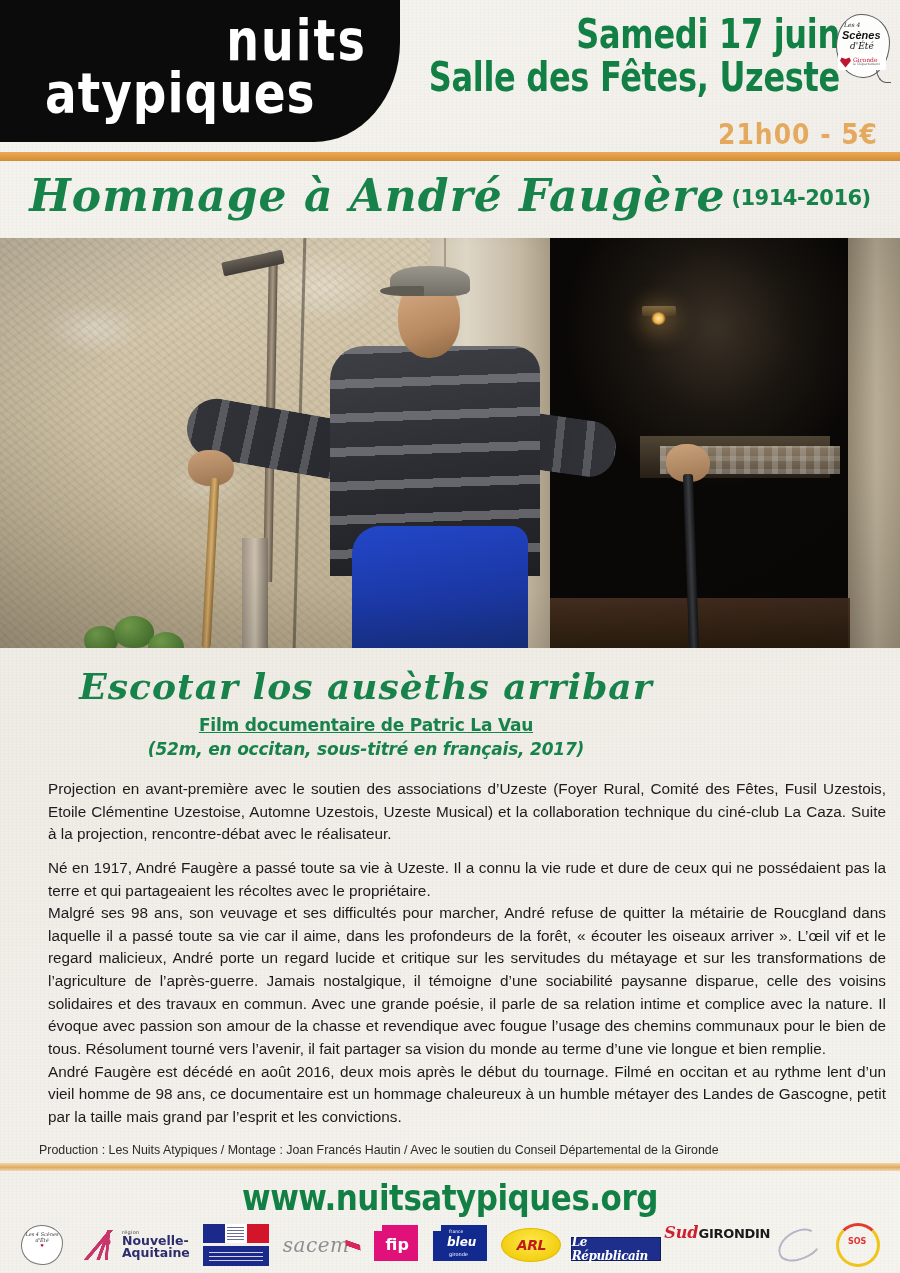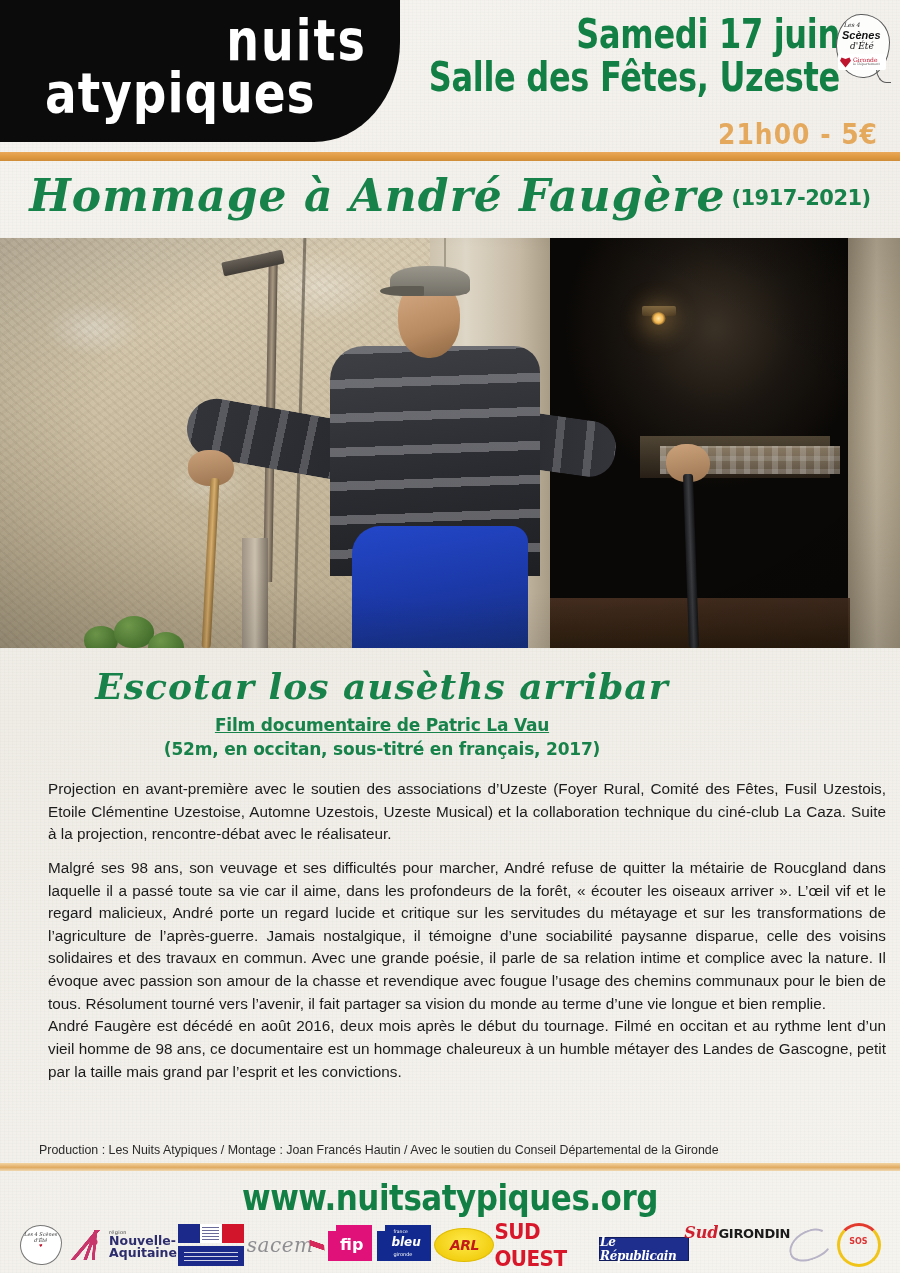--- a/index.html
+++ b/index.html
@@ -351,42 +351,42 @@
     background: rgba(70,62,52,0.55);
     transform: rotate(1.5deg);
   }
   .ph-vignette {
     position: absolute; inset: 0;
     background: radial-gradient(ellipse at 50% 45%, rgba(0,0,0,0) 55%, rgba(0,0,0,0.22) 100%);
   }
   
   .film-block {
     position: absolute;
-    left: 16px; top: 665px;
+    left: 0; top: 665px;
     width: 732px;
     text-align: center;
   }
   .film-title {
     font-family: "DejaVu Serif", serif;
     font-style: italic;
     font-weight: 700;
     font-size: 36px;
     color: #17824a;
     letter-spacing: 1px;
     white-space: nowrap;
   }
   .film-sub1, .film-sub2 {
     font-family: "DejaVu Sans", sans-serif;
     font-weight: 700;
     color: #17824a;
     font-size: 17px;
     letter-spacing: -0.2px;
   }
   .film-sub1 { margin-top: 8px; text-decoration: underline; }
-  .film-sub2 { margin-top: 4px; }
+  .film-sub2 { margin-top: 4px; font-style: italic; }
   
   .body-copy {
     position: absolute;
     left: 48px; top: 778px;
     width: 838px;
     color: #1b1b1b;
   }
   .para {
     font-family: "Liberation Sans", sans-serif;
     font-size: 15.3px;
@@ -590,21 +590,21 @@
           <span>Gironde</span>
           <small>le Département</small>
         </div>
       </div>
     </div>
   </div>
 
   <div class="rule-orange rule-top"></div>
 
   <div class="tribute">
-    <span class="tribute-main">Hommage à André Faugère</span><span class="tribute-years">(1917-2021)</span>
+    <span class="tribute-main">Hommage à André Faugère</span><span class="tribute-years">(1914-2016)</span>
   </div>
 
   <div class="photo">
     <div class="ph-wall">
       <div class="ph-wall-noise"></div>
     </div>
     <div class="ph-tool-handle"></div>
     <div class="ph-tool-head"></div>
     <div class="ph-wire"></div>
     <div class="ph-doorframe"></div>
@@ -641,20 +641,21 @@
   </div>
 
   <div class="film-block">
     <div class="film-title">Escotar los ausèths arribar</div>
     <div class="film-sub1">Film documentaire de Patric La Vau</div>
     <div class="film-sub2">(52m, en occitan, sous-titré en français, 2017)</div>
   </div>
 
   <div class="body-copy">
     <p class="para">Projection en avant-première avec le soutien des associations d’Uzeste (Foyer Rural, Comité des Fêtes, Fusil Uzestois, Etoile Clémentine Uzestoise, Automne Uzestois, Uzeste Musical) et la collaboration technique du ciné-club La Caza. Suite à la projection, rencontre-débat avec le réalisateur.</p>
+    <p class="para tight">Né en 1917, André Faugère a passé toute sa vie à Uzeste. Il a connu la vie rude et dure de ceux qui ne possédaient pas la terre et qui partageaient les récoltes avec le propriétaire.</p>
     <p class="para tight">Malgré ses 98 ans, son veuvage et ses difficultés pour marcher, André refuse de quitter la métairie de Roucgland dans laquelle il a passé toute sa vie car il aime, dans les profondeurs de la forêt, « écouter les oiseaux arriver ». L’œil vif et le regard malicieux, André porte un regard lucide et critique sur les servitudes du métayage et sur les transformations de l’agriculture de l’après-guerre. Jamais nostalgique, il témoigne d’une sociabilité paysanne disparue, celle des voisins solidaires et des travaux en commun. Avec une grande poésie, il parle de sa relation intime et complice avec la nature. Il évoque avec passion son amour de la chasse et revendique avec fougue l’usage des chemins communaux pour le bien de tous. Résolument tourné vers l’avenir, il fait partager sa vision du monde au terme d’une vie longue et bien remplie.</p>
     <p class="para tight">André Faugère est décédé en août 2016, deux mois après le début du tournage. Filmé en occitan et au rythme lent d’un vieil homme de 98 ans, ce documentaire est un hommage chaleureux à un humble métayer des Landes de Gascogne, petit par la taille mais grand par l’esprit et les convictions.</p>
   </div>
 
   <div class="credits">Production : Les Nuits Atypiques / Montage : Joan Francés Hautin / Avec le soutien du Conseil Départemental de la Gironde</div>
 
   <div class="rule-orange rule-bottom"></div>
 
   <div class="website">www.nuitsatypiques.org</div>
 
@@ -699,23 +700,20 @@
       <div class="bmain">bleu</div>
       <div class="bsub">gironde</div>
     </div>
 
     <div class="flogo flogo-arl">
       <div class="oval">
         <span class="arltxt">ARL</span>
       </div>
     </div>
 
-    <div class="flogo flogo-so">
-      <div class="sotxt">SUD OUEST</div>
-    </div>
 
     <div class="flogo flogo-repub">
       <div class="rbox">
         <span class="rtxt">Le Républicain</span>
       </div>
     </div>
 
     <div class="flogo flogo-sudgir">
       <span class="sud">Sud</span>
       <span class="gir">GIRONDIN</span>

